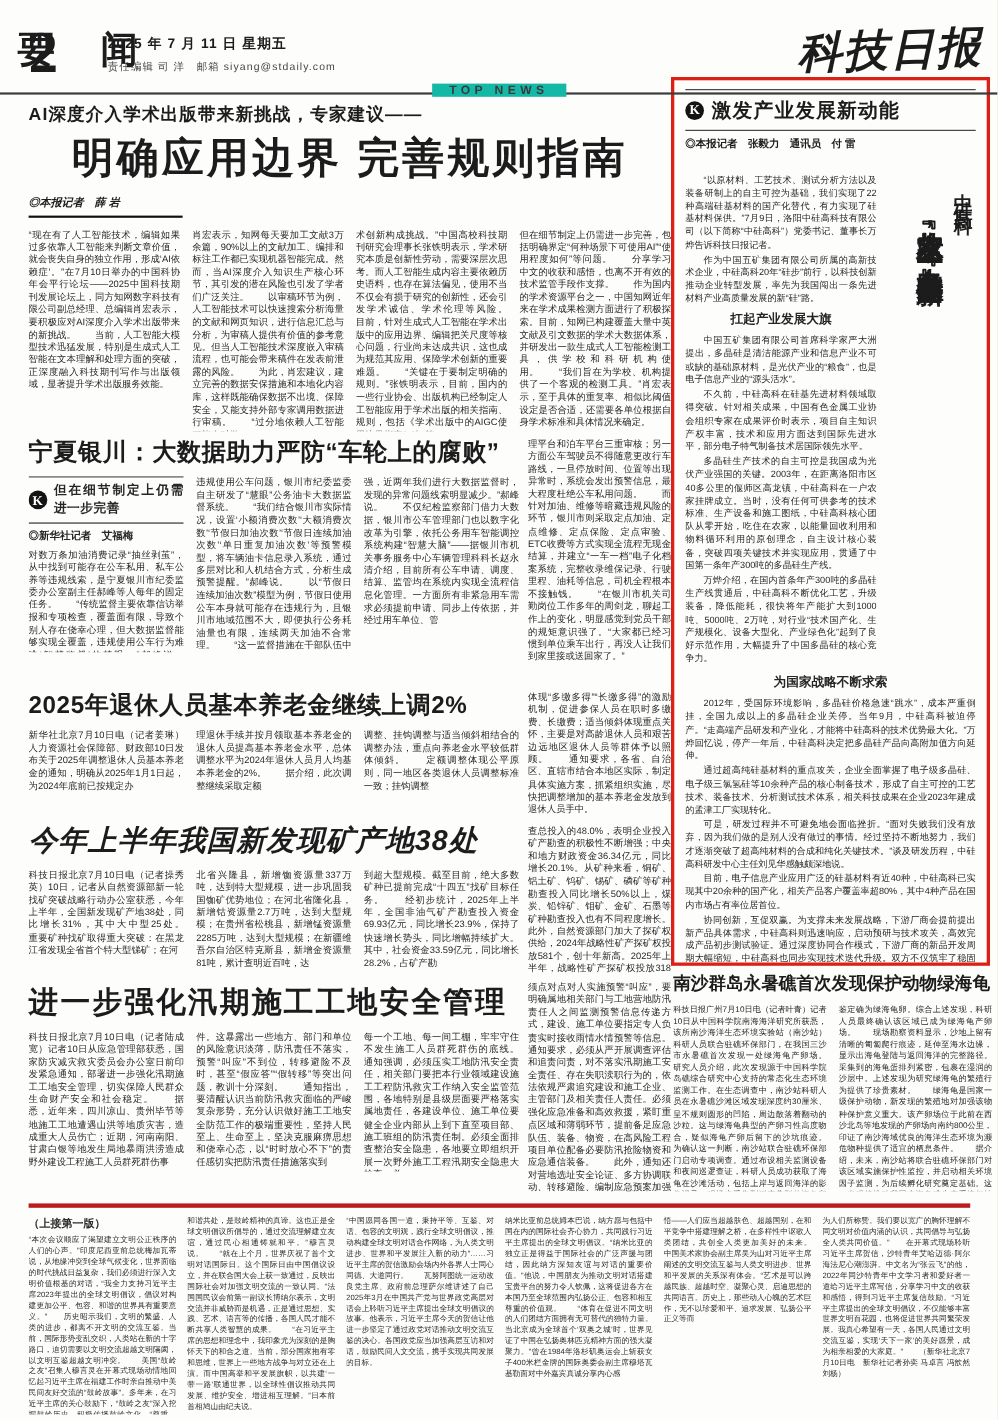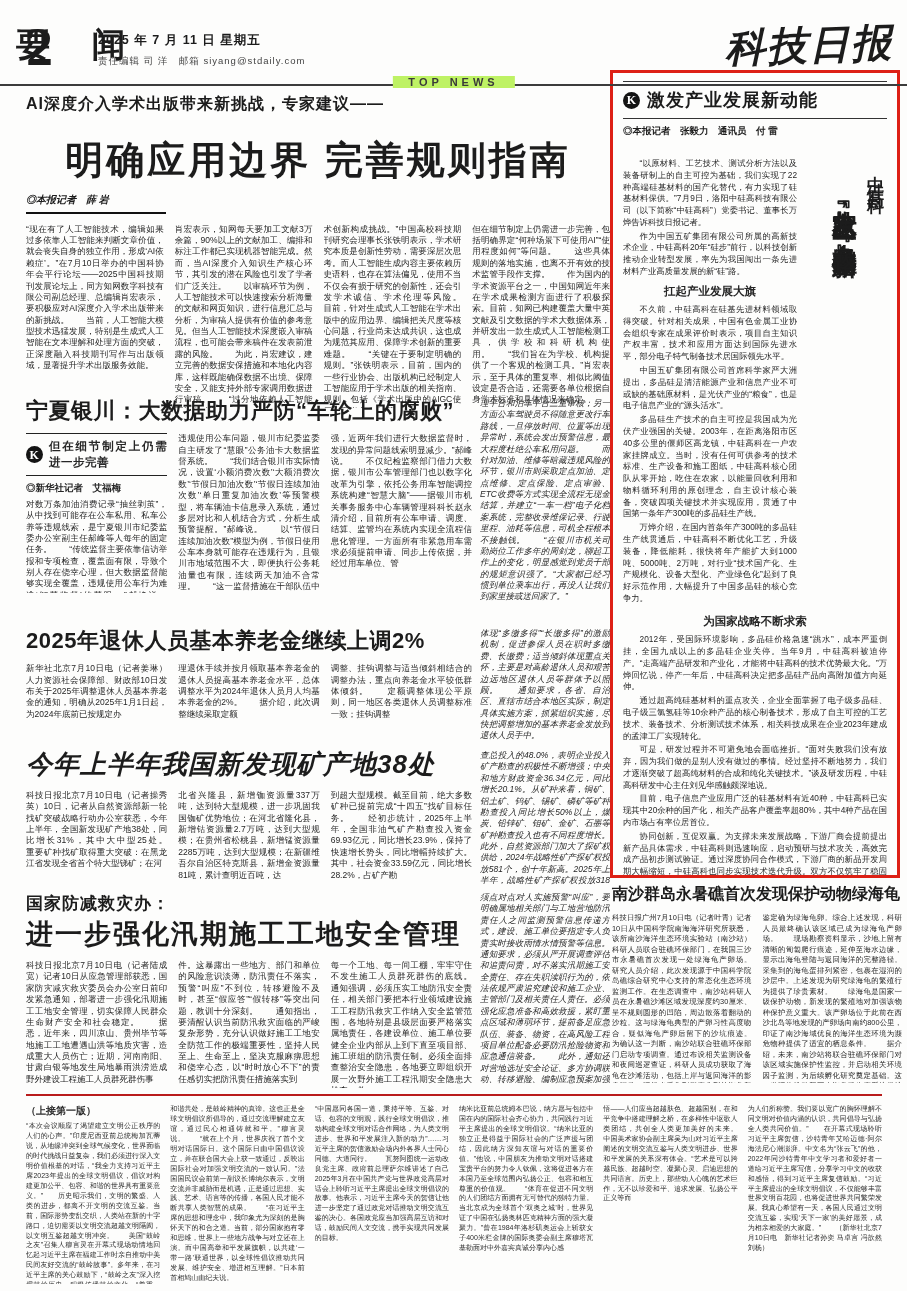--- a/index.html
+++ b/index.html
@@ -4,35 +4,35 @@
 <style>
   html,body{margin:0;padding:0;background:#e9e7e2;}
   #page{position:relative;width:907px;height:1291px;margin:0 auto;background:#fdfdfc;
         font-family:"Liberation Sans",sans-serif;color:#1c1c1c;overflow:hidden;}
   
   .pagenum{position:absolute;left:26px;top:20px;font-size:54px;font-weight:900;line-height:1;font-family:"Liberation Serif",serif;}
   .dateblock{position:absolute;left:98px;top:32px;}
   .date-line{font-size:12.5px;font-weight:bold;letter-spacing:1px;}
   .editor-line{font-size:9.5px;color:#444;margin-top:6px;letter-spacing:1px;}
   .section-title{position:absolute;left:0;right:0;top:22px;font-size:34px;font-weight:900;letter-spacing:16px;text-indent:16px;}
-  .section-sub{position:absolute;left:50%;transform:translateX(-50%);top:76px;background:#bef264;
+  .section-sub{position:absolute;left:50%;transform:translateX(-50%);top:76px;background:#14b8a6;
                padding:0 16px;font-size:11px;font-weight:bold;color:#3a3a3a;letter-spacing:4px;z-index:2;}
   .masthead{position:absolute;right:14px;top:18px;font-family:"Liberation Serif",serif;
             font-style:italic;font-weight:900;font-size:40px;letter-spacing:2px;transform:rotate(-2deg);}
   .header-rule{position:absolute;left:0;right:0;top:84px;height:2px;background:#3c3c3c;z-index:1;}
   
   .art{position:absolute;}
   .kicker{font-size:16px;font-weight:900;letter-spacing:1px;}
-  .headline-xl{font-size:38px;font-weight:900;letter-spacing:3px;text-align:center;line-height:1.15;margin-top:24px;}
+  .headline-xl{font-size:38px;font-weight:900;letter-spacing:3px;text-align:center;line-height:1.15;margin-top:8px;}
   .headline-l{font-weight:900;line-height:1.15;}
   .byline{font-size:10px;font-weight:bold;margin-top:10px;font-style:italic;}
   .byline-rule{width:140px;height:2px;background:#111;margin-top:5px;}
   .bodyrow{display:flex;gap:11px;margin-top:10px;}
   .bcol{flex:1;font-size:8.5px;line-height:1.34;text-align:justify;overflow:hidden;color:#262626;}
-  .side-col{position:absolute;right:0;top:0;width:130px;font-size:8.5px;line-height:1.34;text-align:justify;overflow:hidden;color:#262626;font-style:italic;}
+  .side-col{position:absolute;right:0;top:0;width:130px;font-size:8.5px;line-height:1.34;text-align:justify;overflow:hidden;color:#262626;}
   .leftpart{width:446px;}
   .kbadge{display:inline-flex;width:17px;height:17px;border-radius:50%;background:#141414;color:#fff;
           font-weight:900;font-size:12px;align-items:center;justify-content:center;flex:0 0 auto;
           font-family:"Liberation Serif",serif;}
   .tagrow{display:flex;align-items:center;gap:6px;border-top:1.5px solid #222;border-bottom:1.5px solid #222;
           padding:5px 0;font-weight:900;font-size:11.5px;letter-spacing:0.5px;}
   
   #silicon-box{position:absolute;left:610px;top:70px;width:290px;height:808px;border:3px solid #dd2015;background:#fdfdfc;box-sizing:border-box;}
   .box-inner{position:relative;padding:8px 10px;height:100%;box-sizing:border-box;overflow:hidden;}
   .box-head{display:flex;align-items:center;gap:7px;border-top:1px solid #333;border-bottom:1px solid #333;padding:6px 0;}
@@ -45,21 +45,21 @@
   .v-small{position:absolute;top:4px;right:0;writing-mode:vertical-rl;font-size:17px;font-weight:900;letter-spacing:7px;}
   .v-big{position:absolute;top:32px;right:28px;writing-mode:vertical-rl;font-size:25px;font-weight:900;
          line-height:1.12;letter-spacing:1px;height:412px;overflow:hidden;}
   .wide{margin-top:6px;font-size:8.3px;line-height:1.42;text-align:justify;color:#262626;overflow:hidden;height:268px;}
   
   #turtle{position:absolute;left:612px;top:884px;width:290px;}
   .turtle-headline{font-size:16px;font-weight:900;letter-spacing:0;white-space:nowrap;}
   #turtle .bodyrow{margin-top:8px;}
   #turtle .bcol{font-size:7.4px;line-height:1.42;height:170px;}
   
-  #continuation{position:absolute;left:26px;top:1094px;width:856px;border-top:2px solid #b91c1c;padding-top:8px;}
+  #continuation{position:absolute;left:26px;top:1094px;width:856px;border-top:4px solid #b91c1c;padding-top:8px;}
   .cont-row{display:flex;gap:10px;}
   .ccol{flex:1;font-size:7px;line-height:1.42;text-align:justify;overflow:hidden;height:180px;color:#2b2b2b;}
   .cont-label{display:block;font-size:10px;font-weight:900;margin-bottom:3px;}
   
   #ai-art .bcol{height:184px;}
   #yinchuan .bodyrow .bcol{height:160px;}
   #yinchuan .side-col{height:226px;}
   #pension .bcol{height:60px;}
   #pension .side-col{height:112px;}
   #mineral .bcol{height:92px;}
@@ -89,21 +89,21 @@
 
   <div id="ai-art" class="art" style="left:26px;top:94px;width:584px;">
     <div class="kicker">AI深度介入学术出版带来新挑战，专家建议——</div>
     <div class="headline-xl">明确应用边界  完善规则指南</div>
     <div class="byline">◎本报记者　薛 岩</div>
     <div class="byline-rule"></div>
     <div class="bodyrow">
       <div class="bcol">“现在有了人工智能技术，编辑如果过多依靠人工智能来判断文章价值，就会丧失自身的独立作用，形成‘AI依赖症’。”在7月10日举办的中国科协年会平行论坛——2025中国科技期刊发展论坛上，同方知网数字科技有限公司副总经理、总编辑肖宏表示，要积极应对AI深度介入学术出版带来的新挑战。　　当前，人工智能大模型技术迅猛发展，特别是生成式人工智能在文本理解和处理方面的突破，正深度融入科技期刊写作与出版领域，显著提升学术出版服务效能。</div>
       <div class="bcol">肖宏表示，知网每天要加工文献3万余篇，90%以上的文献加工、编排和标注工作都已实现机器智能完成。然而，当AI深度介入知识生产核心环节，其引发的潜在风险也引发了学者们广泛关注。　　以审稿环节为例，人工智能技术可以快速搜索分析海量的文献和网页知识，进行信息汇总与分析，为审稿人提供有价值的参考意见。但当人工智能技术深度嵌入审稿流程，也可能会带来稿件在发表前泄露的风险。　　为此，肖宏建议，建立完善的数据安保措施和本地化内容库，这样既能确保数据不出境、保障安全，又能支持外部专家调用数据进行审稿。　　“过分地依赖人工智能可能会对学</div>
       <div class="bcol">术创新构成挑战。”中国高校科技期刊研究会理事长张铁明表示，学术研究本质是创新性劳动，需要深层次思考。而人工智能生成内容主要依赖历史语料，也存在算法偏见，使用不当不仅会有损于研究的创新性，还会引发学术诚信、学术伦理等风险。　　目前，针对生成式人工智能在学术出版中的应用边界、编辑把关尺度等核心问题，行业尚未达成共识，这也成为规范其应用、保障学术创新的重要难题。　　“关键在于要制定明确的规则。”张铁明表示，目前，国内的一些行业协会、出版机构已经制定人工智能应用于学术出版的相关指南、规则，包括《学术出版中的AIGC使用边界指南2.0》等。</div>
-      <div class="bcol">但在细节制定上仍需进一步完善，包括明确界定“何种场景下可使用AI”“使用程度如何”等问题。　　这些具体规则的落地实施，也离不开有效的技术监管手段作支撑。　　作为国内的学术资源平台之一，中国知网近年来在学术成果检测方面进行了积极探索。目前，知网已构建覆盖大量中英文献及引文数据的学术大数据体系，并研发出一款生成式人工智能检测工具，供学校和科研机构使用。　　“我们旨在为学校、机构提供了一个客观的检测工具。”肖宏表示，至于具体的重复率、相似比阈值设定是否合适，还需要各单位根据自身学术标准和具体情况来确定。</div>
+      <div class="bcol">但在细节制定上仍需进一步完善，包括明确界定“何种场景下可使用AI”“使用程度如何”等问题。　　分享学习中文的收获和感悟，也离不开有效的技术监管手段作支撑。　　作为国内的学术资源平台之一，中国知网近年来在学术成果检测方面进行了积极探索。目前，知网已构建覆盖大量中英文献及引文数据的学术大数据体系，并研发出一款生成式人工智能检测工具，供学校和科研机构使用。　　“我们旨在为学校、机构提供了一个客观的检测工具。”肖宏表示，至于具体的重复率、相似比阈值设定是否合适，还需要各单位根据自身学术标准和具体情况来确定。</div>
     </div>
   </div>
 
   <div id="yinchuan" class="art" style="left:26px;top:398px;width:584px;height:228px;">
     <div class="leftpart">
       <div class="headline-l h-yinchuan">宁夏银川：大数据助力严防“车轮上的腐败”</div>
       <div class="bodyrow">
         <div class="bcol">
           <div class="tagrow">
             <span class="kbadge">K</span>
@@ -138,21 +138,20 @@
         <div class="bcol">科技日报北京7月10日电（记者操秀英）10日，记者从自然资源部新一轮找矿突破战略行动办公室获悉，今年上半年，全国新发现矿产地38处，同比增长31%，其中大中型25处。　　重要矿种找矿取得重大突破：在黑龙江省发现全省首个特大型锑矿；在河</div>
         <div class="bcol">北省兴隆县，新增铷资源量337万吨，达到特大型规模，进一步巩固我国铷矿优势地位；在河北省隆化县，新增钴资源量2.7万吨，达到大型规模；在贵州省松桃县，新增锰资源量2285万吨，达到大型规模；在新疆维吾尔自治区特克斯县，新增金资源量81吨，累计查明近百吨，达</div>
         <div class="bcol">到超大型规模。截至目前，绝大多数矿种已提前完成“十四五”找矿目标任务。　　经初步统计，2025年上半年，全国非油气矿产勘查投入资金69.93亿元，同比增长23.9%，保持了快速增长势头，同比增幅持续扩大。其中，社会资金33.59亿元，同比增长28.2%，占矿产勘</div>
       </div>
     </div>
     <div class="side-col">查总投入的48.0%，表明企业投入矿产勘查的积极性不断增强；中央和地方财政资金36.34亿元，同比增长20.1%。从矿种来看，铜矿、铝土矿、钨矿、锡矿、磷矿等矿种勘查投入同比增长50%以上，煤炭、铅锌矿、钼矿、金矿、石墨等矿种勘查投入也有不同程度增长。此外，自然资源部门加大了探矿权供给，2024年战略性矿产探矿权投放581个，创十年新高。2025年上半年，战略性矿产探矿权投放318个。</div>
   </div>
 
   <div id="flood" class="art" style="left:26px;top:892px;width:584px;height:196px;">
     <div class="leftpart">
-      <div class="kicker" style="font-size:17px;font-family:'Liberation Serif',serif;">国家防减救灾办：</div>
       <div class="headline-l h-flood">进一步强化汛期施工工地安全管理</div>
       <div class="bodyrow">
         <div class="bcol">科技日报北京7月10日电（记者陆成宽）记者10日从应急管理部获悉，国家防灾减灾救灾委员会办公室日前印发紧急通知，部署进一步强化汛期施工工地安全管理，切实保障人民群众生命财产安全和社会稳定。　　据悉，近年来，四川凉山、贵州毕节等地施工工地遭遇山洪等地质灾害，造成重大人员伤亡；近期，河南南阳、甘肃白银等地发生局地暴雨洪涝造成野外建设工程施工人员群死群伤事</div>
         <div class="bcol">件。这暴露出一些地方、部门和单位的风险意识淡薄，防汛责任不落实，预警“叫应”不到位，转移避险不及时，甚至“假应答”“假转移”等突出问题，教训十分深刻。　　通知指出，要清醒认识当前防汛救灾面临的严峻复杂形势，充分认识做好施工工地安全防范工作的极端重要性，坚持人民至上、生命至上，坚决克服麻痹思想和侥幸心态，以“时时放心不下”的责任感切实把防汛责任措施落实到</div>
         <div class="bcol">每一个工地、每一间工棚，牢牢守住不发生施工人员群死群伤的底线。　　通知强调，必须压实工地防汛安全责任，相关部门要把本行业领域建设施工工程防汛救灾工作纳入安全监管范围，各地特别是县级层面要严格落实属地责任，各建设单位、施工单位要健全企业内部从上到下直至项目部、施工班组的防汛责任制。必须全面排查整治安全隐患，各地要立即组织开展一次野外施工工程汛期安全隐患大检查。必</div>
       </div>
     </div>
     <div class="side-col">须点对点对人实施预警“叫应”，要明确属地相关部门与工地营地防汛责任人之间监测预警信息传递方式，建设、施工单位要指定专人负责实时接收雨情水情预警等信息。　　通知要求，必须从严开展调查评估和追责问责，对不落实汛期施工安全责任、存在失职渎职行为的，依法依规严肃追究建设和施工企业、主管部门及相关责任人责任。必须强化应急准备和高效救援，紧盯重点区域和薄弱环节，提前备足应急队伍、装备、物资，在高风险工程项目单位配备必要防汛抢险物资和应急通信装备。　　此外，通知还对营地选址安全论证、多方协调联动、转移避险、编制应急预案加强实战演练等提出要求。</div>
   </div>
 
@@ -161,22 +160,22 @@
       <div class="box-head">
         <span class="kbadge">K</span>
         <span class="t">激发产业发展新动能</span>
       </div>
       <div class="box-byline">◎本报记者　张毅力　通讯员　付 雷</div>
       <div class="box-main">
         <div class="narrow">
           <p>“以原材料、工艺技术、测试分析方法以及装备研制上的自主可控为基础，我们实现了22种高端硅基材料的国产化替代，有力实现了硅基材料保供。”7月9日，洛阳中硅高科技有限公司（以下简称“中硅高科”）党委书记、董事长万烨告诉科技日报记者。</p>
           <p>作为中国五矿集团有限公司所属的高新技术企业，中硅高科20年“硅步”前行，以科技创新推动企业转型发展，率先为我国闯出一条先进材料产业高质量发展的新“硅”路。</p>
           <div class="subhead">扛起产业发展大旗</div>
+          <p>中国五矿集团有限公司首席科学家严大洲提出，多晶硅是清洁能源产业和信息产业不可或缺的基础原材料，是光伏产业的“粮食”，也是电子信息产业的“源头活水”。</p>
           <p>不久前，中硅高科在硅基先进材料领域取得突破。针对相关成果，中国有色金属工业协会组织专家在成果评价时表示，项目自主知识产权丰富，技术和应用方面达到国际先进水平，部分电子特气制备技术居国际领先水平。</p>
-          <p>中国五矿集团有限公司首席科学家严大洲提出，多晶硅是清洁能源产业和信息产业不可或缺的基础原材料，是光伏产业的“粮食”，也是电子信息产业的“源头活水”。</p>
           <p>多晶硅生产技术的自主可控是我国成为光伏产业强国的关键。2003年，在距离洛阳市区40多公里的偃师区高龙镇，中硅高科在一户农家挂牌成立。当时，没有任何可供参考的技术标准、生产设备和施工图纸，中硅高科核心团队从零开始，吃住在农家，以能量回收利用和物料循环利用的原创理念，自主设计核心装备，突破四项关键技术并实现应用，贯通了中国第一条年产300吨的多晶硅生产线。</p>
           <p>万烨介绍，在国内首条年产300吨的多晶硅生产线贯通后，中硅高科不断优化工艺，升级装备，降低能耗，很快将年产能扩大到1000吨、5000吨、2万吨，对行业“技术国产化、生产规模化、设备大型化、产业绿色化”起到了良好示范作用，大幅提升了中国多晶硅的核心竞争力。</p>
         </div>
         <div class="v-small">中硅高科：</div>
         <div class="v-big">从农家『出发』，走出一条『硅』基创新路</div>
       </div>
       <div class="wide">
         <div class="subhead">为国家战略不断求索</div>
         <p>2012年，受国际环境影响，多晶硅价格急速“跳水”，成本严重倒挂，全国九成以上的多晶硅企业关停。当年9月，中硅高科被迫停产。“走高端产品研发和产业化，才能将中硅高科的技术优势最大化。”万烨回忆说，停产一年后，中硅高科决定把多晶硅产品向高附加值方向延伸。</p>
         <p>通过超高纯硅基材料的重点攻关，企业全面掌握了电子级多晶硅、电子级三氯氢硅等10余种产品的核心制备技术，形成了自主可控的工艺技术、装备技术、分析测试技术体系，相关科技成果在企业2023年建成的孟津工厂实现转化。</p>

